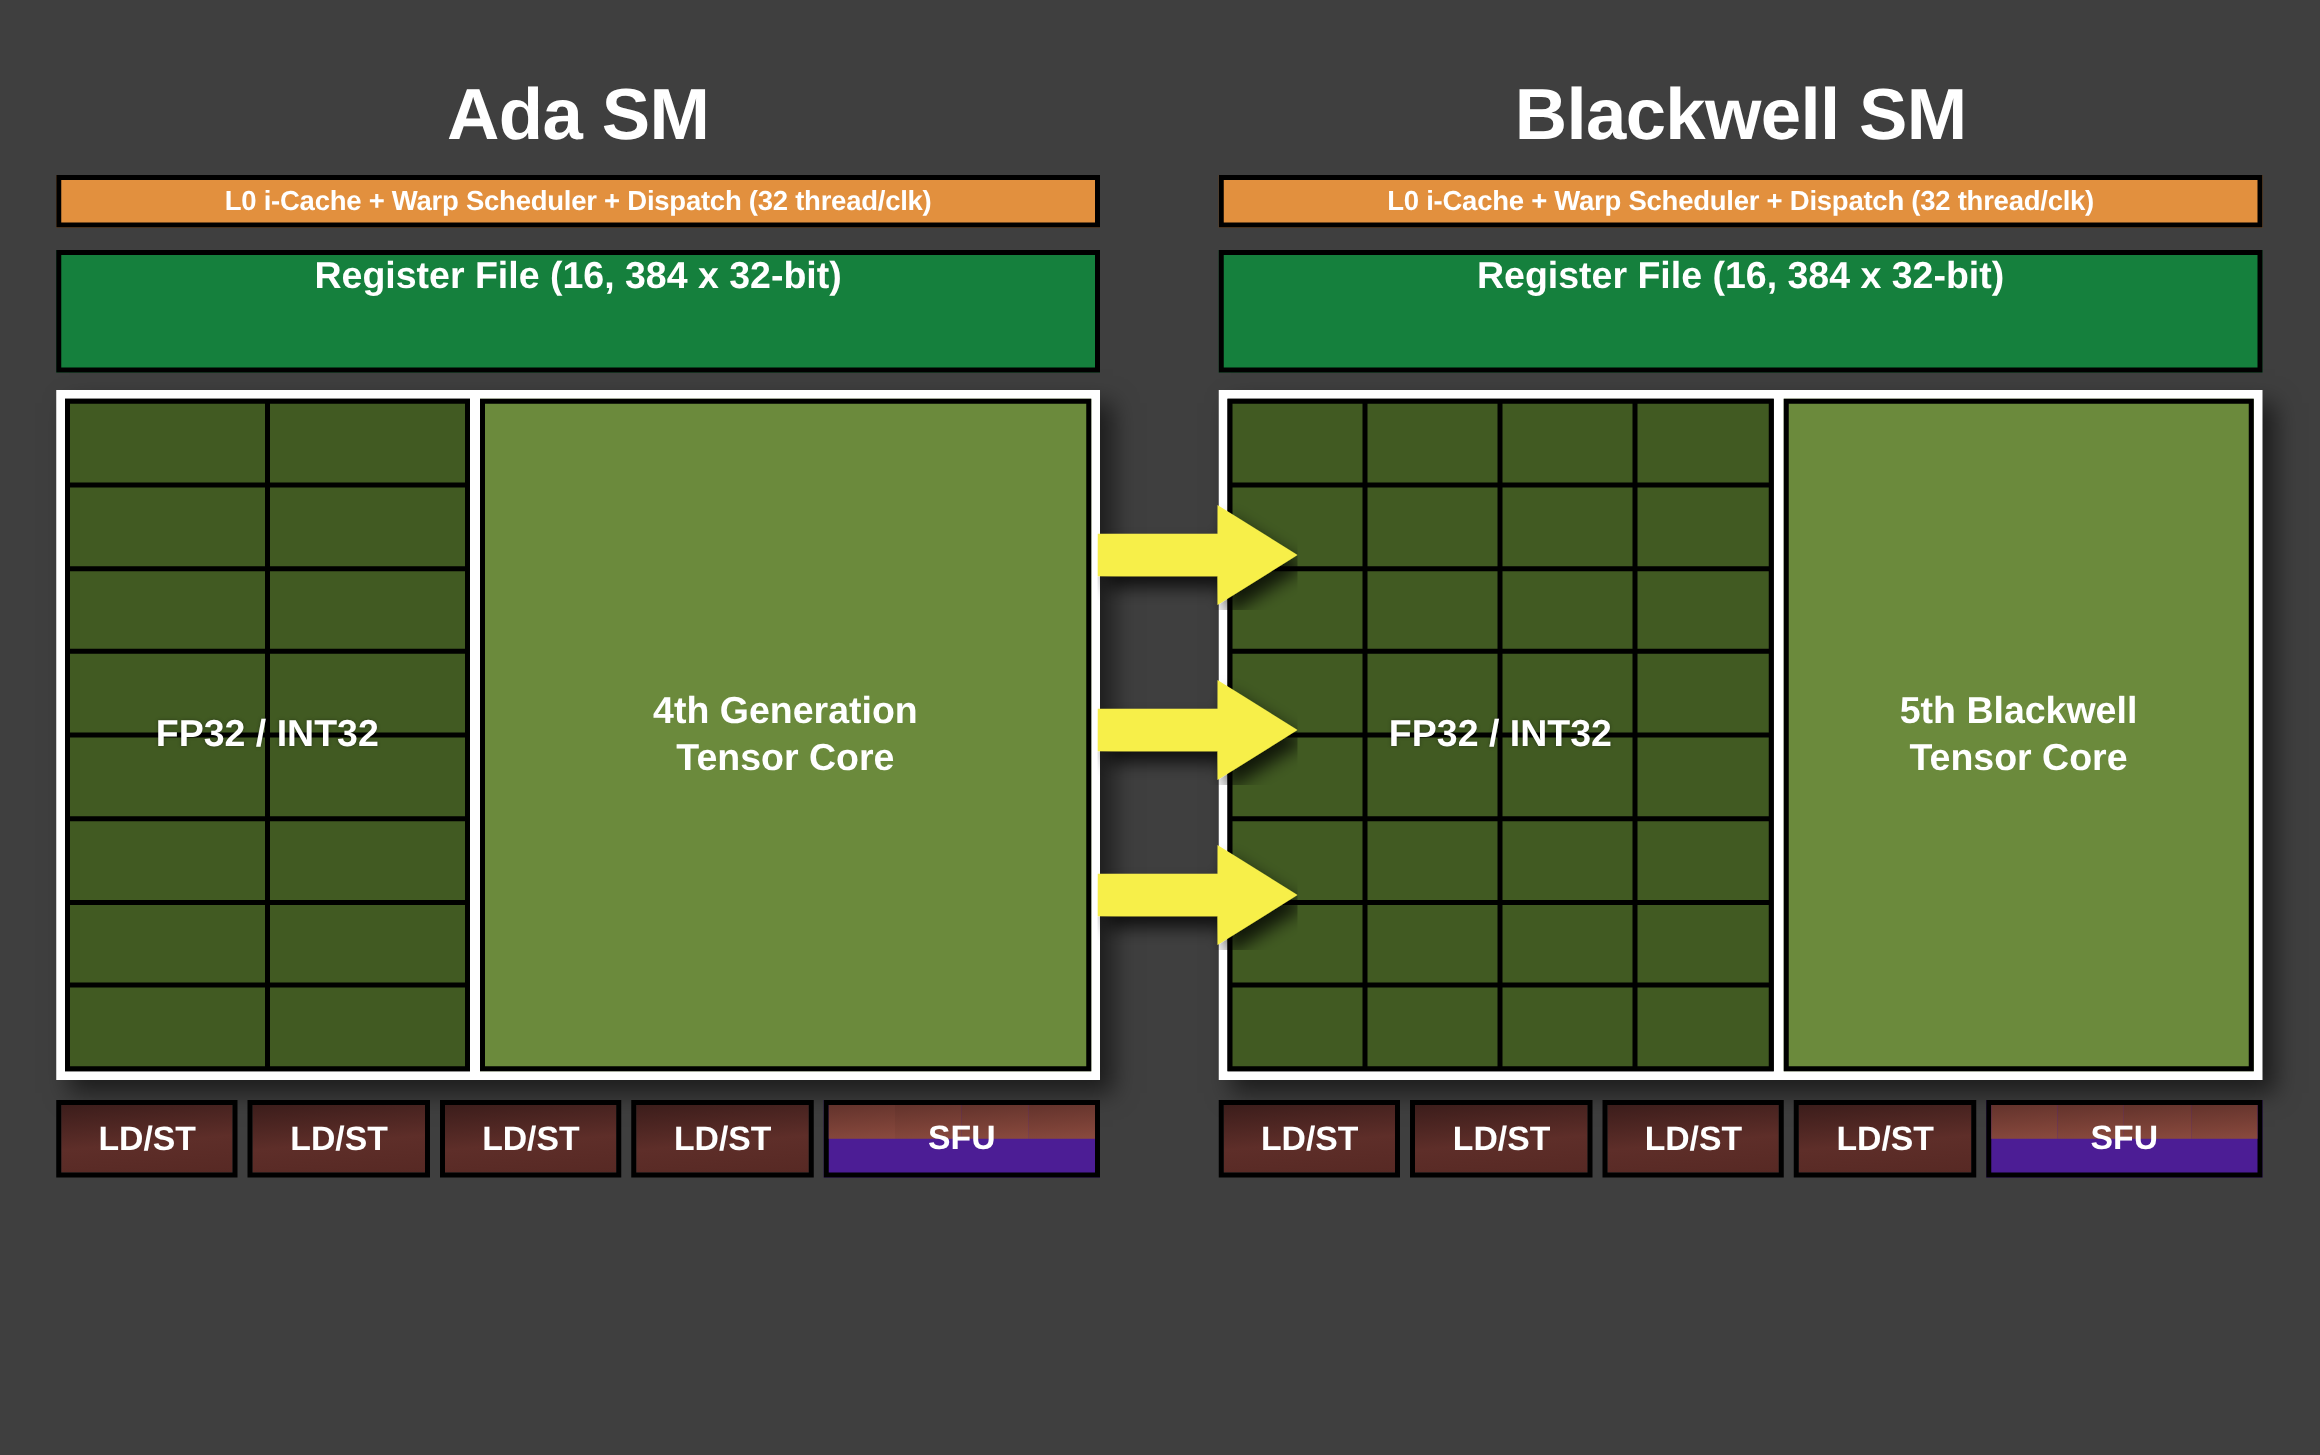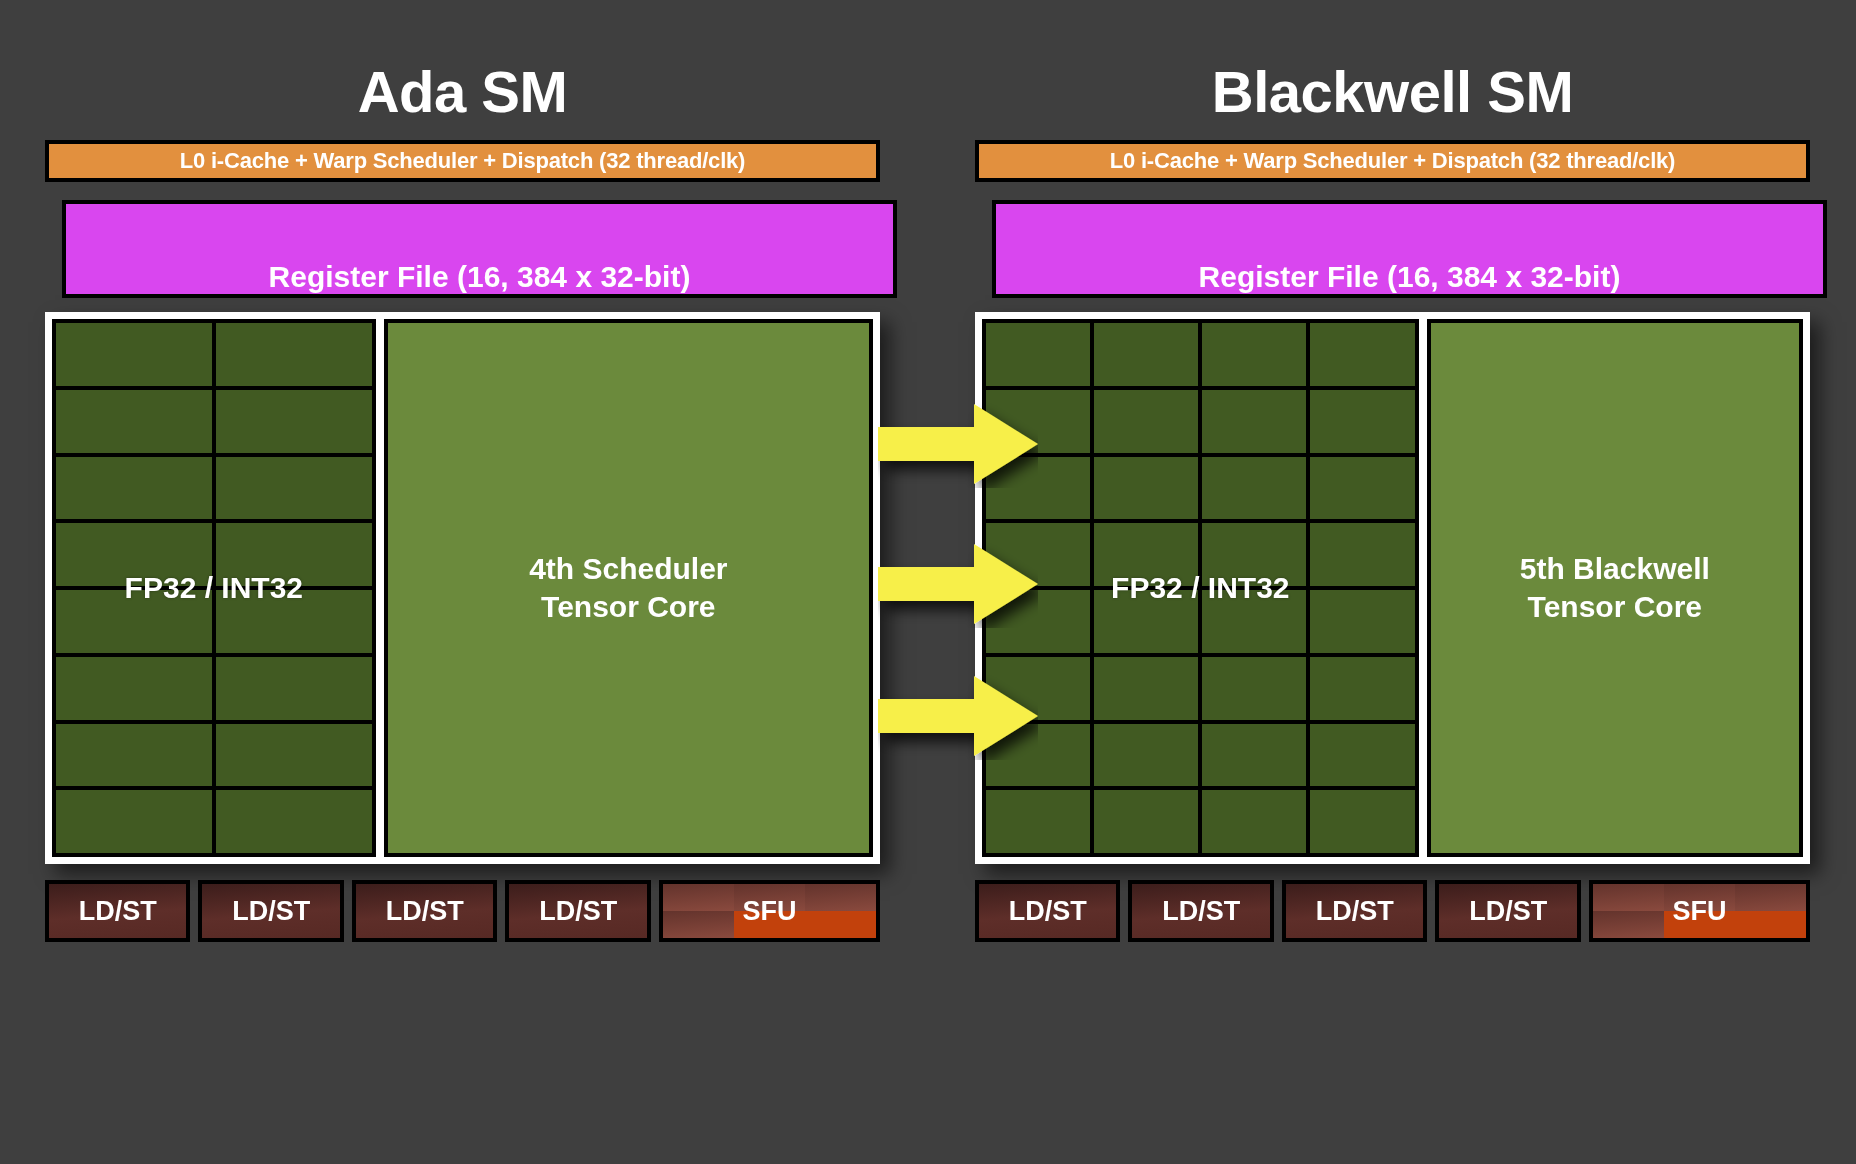--- a/index.html
+++ b/index.html
@@ -50,27 +50,27 @@
     color: #fff;
     font-size: 22px;
     font-weight: bold;
     white-space: nowrap;
     letter-spacing: -0.2px;
   }
 
   
   .regfile {
     position: absolute;
-    left: 17px; top: 60px;
+    left: 0; top: 60px;
     width: 100%;
     height: 98px;
-    background: #d946ef;
-    border: 4px solid #000;
-    display: flex;
-    align-items: flex-end;
+    background: #15803d;
+    border: 4px solid #000;
+    display: flex;
+    align-items: flex-start;
     justify-content: center;
   }
   .regfile span {
     color: #fff;
     font-size: 30px;
     font-weight: bold;
     white-space: nowrap;
   }
 
   
@@ -145,23 +145,23 @@
   }
   .ldst span, .sfu-label {
     color: #fff;
     font-size: 27px;
     font-weight: bold;
   }
   .sfu {
     position: relative;
     flex: 1.55 1 0;
     border: 4px solid #000;
-    background: #c2410c;
+    background: #4c1d95;
     display: grid;
-    grid-template-columns: 1fr 1fr 1fr;
+    grid-template-columns: 1fr 1fr 1fr 1fr;
     grid-template-rows: 1fr 1fr;
     gap: 0;
   }
   .sfu .cell { background: linear-gradient(175deg, #63332c 0%, #8a4a3e 100%); }
   .sfu-label {
     position: absolute;
     left: 0; top: 50%;
     transform: translateY(-50%);
     width: 100%;
     text-align: center;
@@ -213,21 +213,21 @@
             <div class="cell" style="background: rgb(65, 90, 34);"></div>
             <div class="cell" style="background: rgb(65, 90, 34);"></div>
             <div class="cell" style="background: rgb(65, 90, 34);"></div>
           </div>
         <div class="block-label">FP32 / INT32</div>
       </div>
 
 
       <div class="tensor" style="flex: 2.35 1 0; background:#6b8a3c;">
         <span>
-          <span>4th Scheduler</span><br>
+          <span>4th Generation</span><br>
           <span>Tensor Core</span>
         </span>
       </div>
     </div>
 
     <div class="bottom-row">
       <div class="ldst">
         <span>LD/ST</span>
       </div>
       <div class="ldst">

